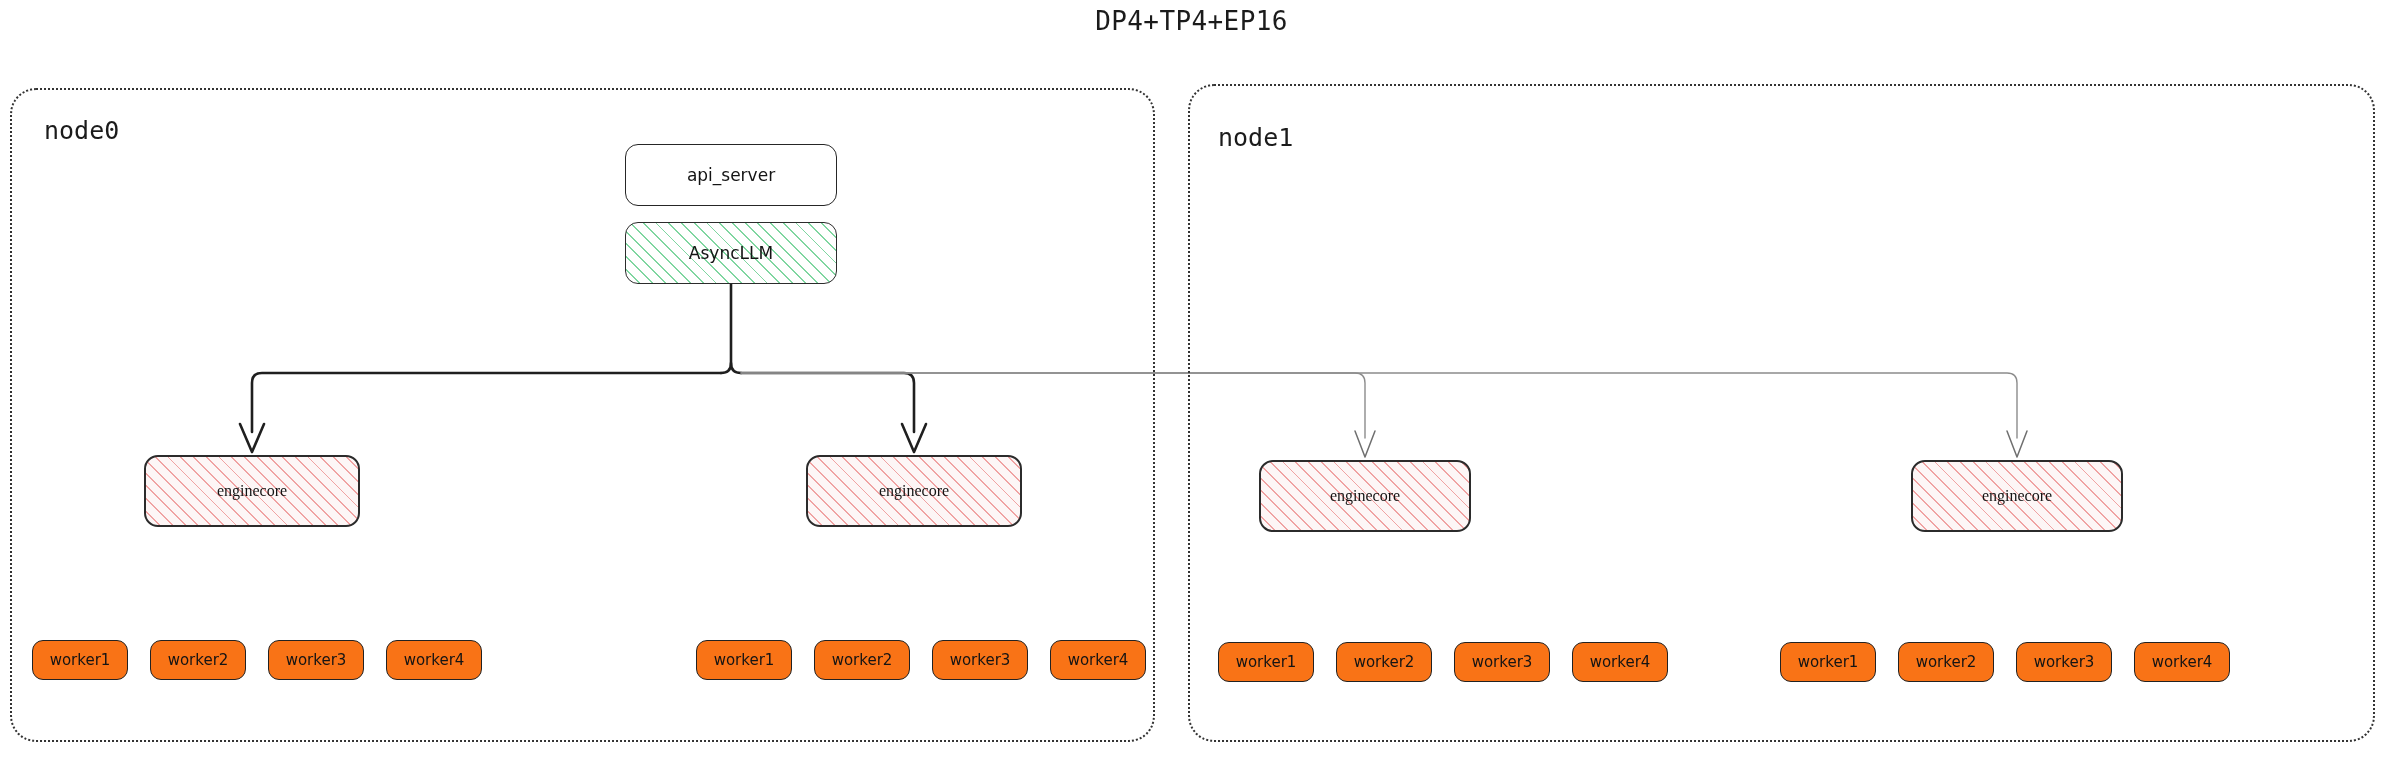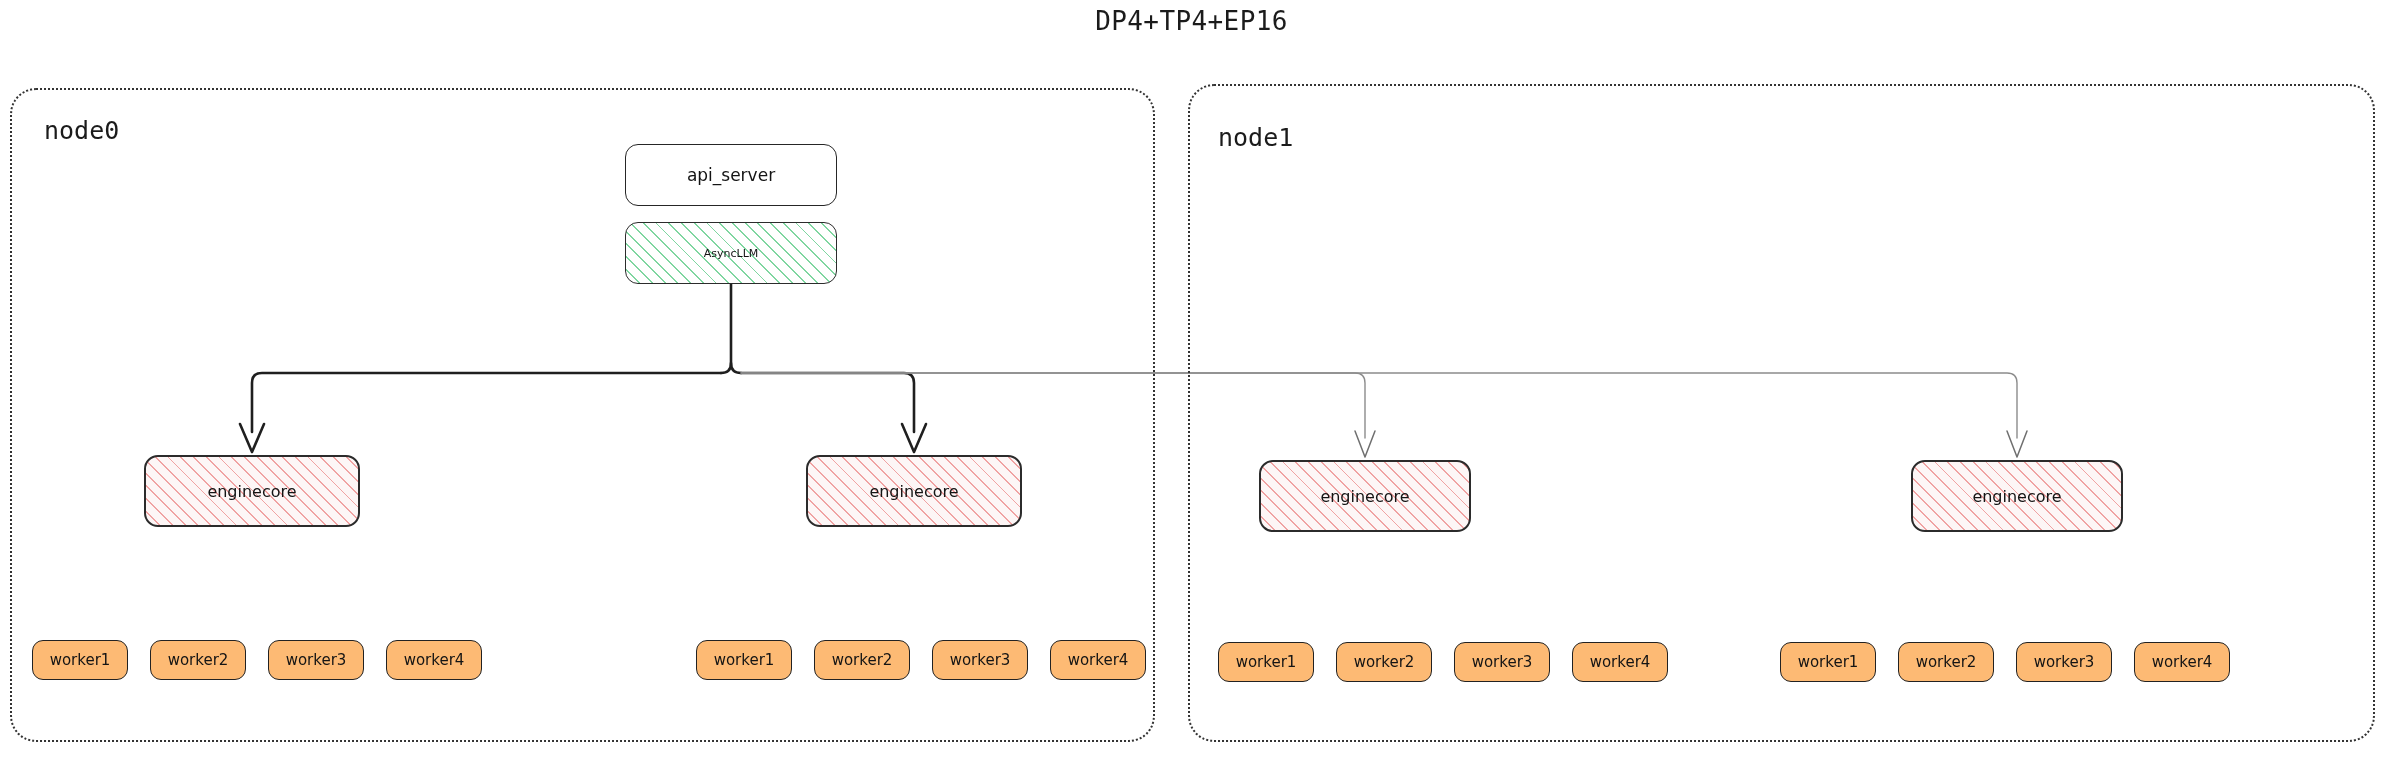--- a/index.html
+++ b/index.html
@@ -50,44 +50,45 @@
     border:1.9px solid #262626;
     background:#ffffff;
     border-radius:13px;
     font-size:17px;
   }
 
   
   .n-async{
     border:1.9px solid #2c2c2c;
     border-radius:13px;
-    font-size:11px;
+    font-size:17px;
     background-color:#ffffff;
     background-image:repeating-linear-gradient(
         45deg,
         #7fd6a0 0px, #7fd6a0 1.3px,
         rgba(255,255,255,0) 1.3px, rgba(255,255,255,0) 9px);
   }
 
   
   .n-engine{
     border:2.1px solid #2b2b2b;
     border-radius:14px;
     font-size:16px;
     background-color:#fdf6f6;
     background-image:repeating-linear-gradient(
         45deg,
         #f0a3a3 0px, #f0a3a3 1.3px,
         rgba(255,255,255,0) 1.3px, rgba(255,255,255,0) 9px);
+    font-family:Liberation Serif, serif;
   }
 
   
   .n-worker{
     border:1.9px solid #222222;
-    background:#fdba74;
+    background:#f97316;
     border-radius:11px;
     font-size:15px;
   }
 
   
   #edges{position:absolute;left:0;top:0;width:2383px;height:773px;pointer-events:none;}
 </style>
 </head>
 <body>
 

